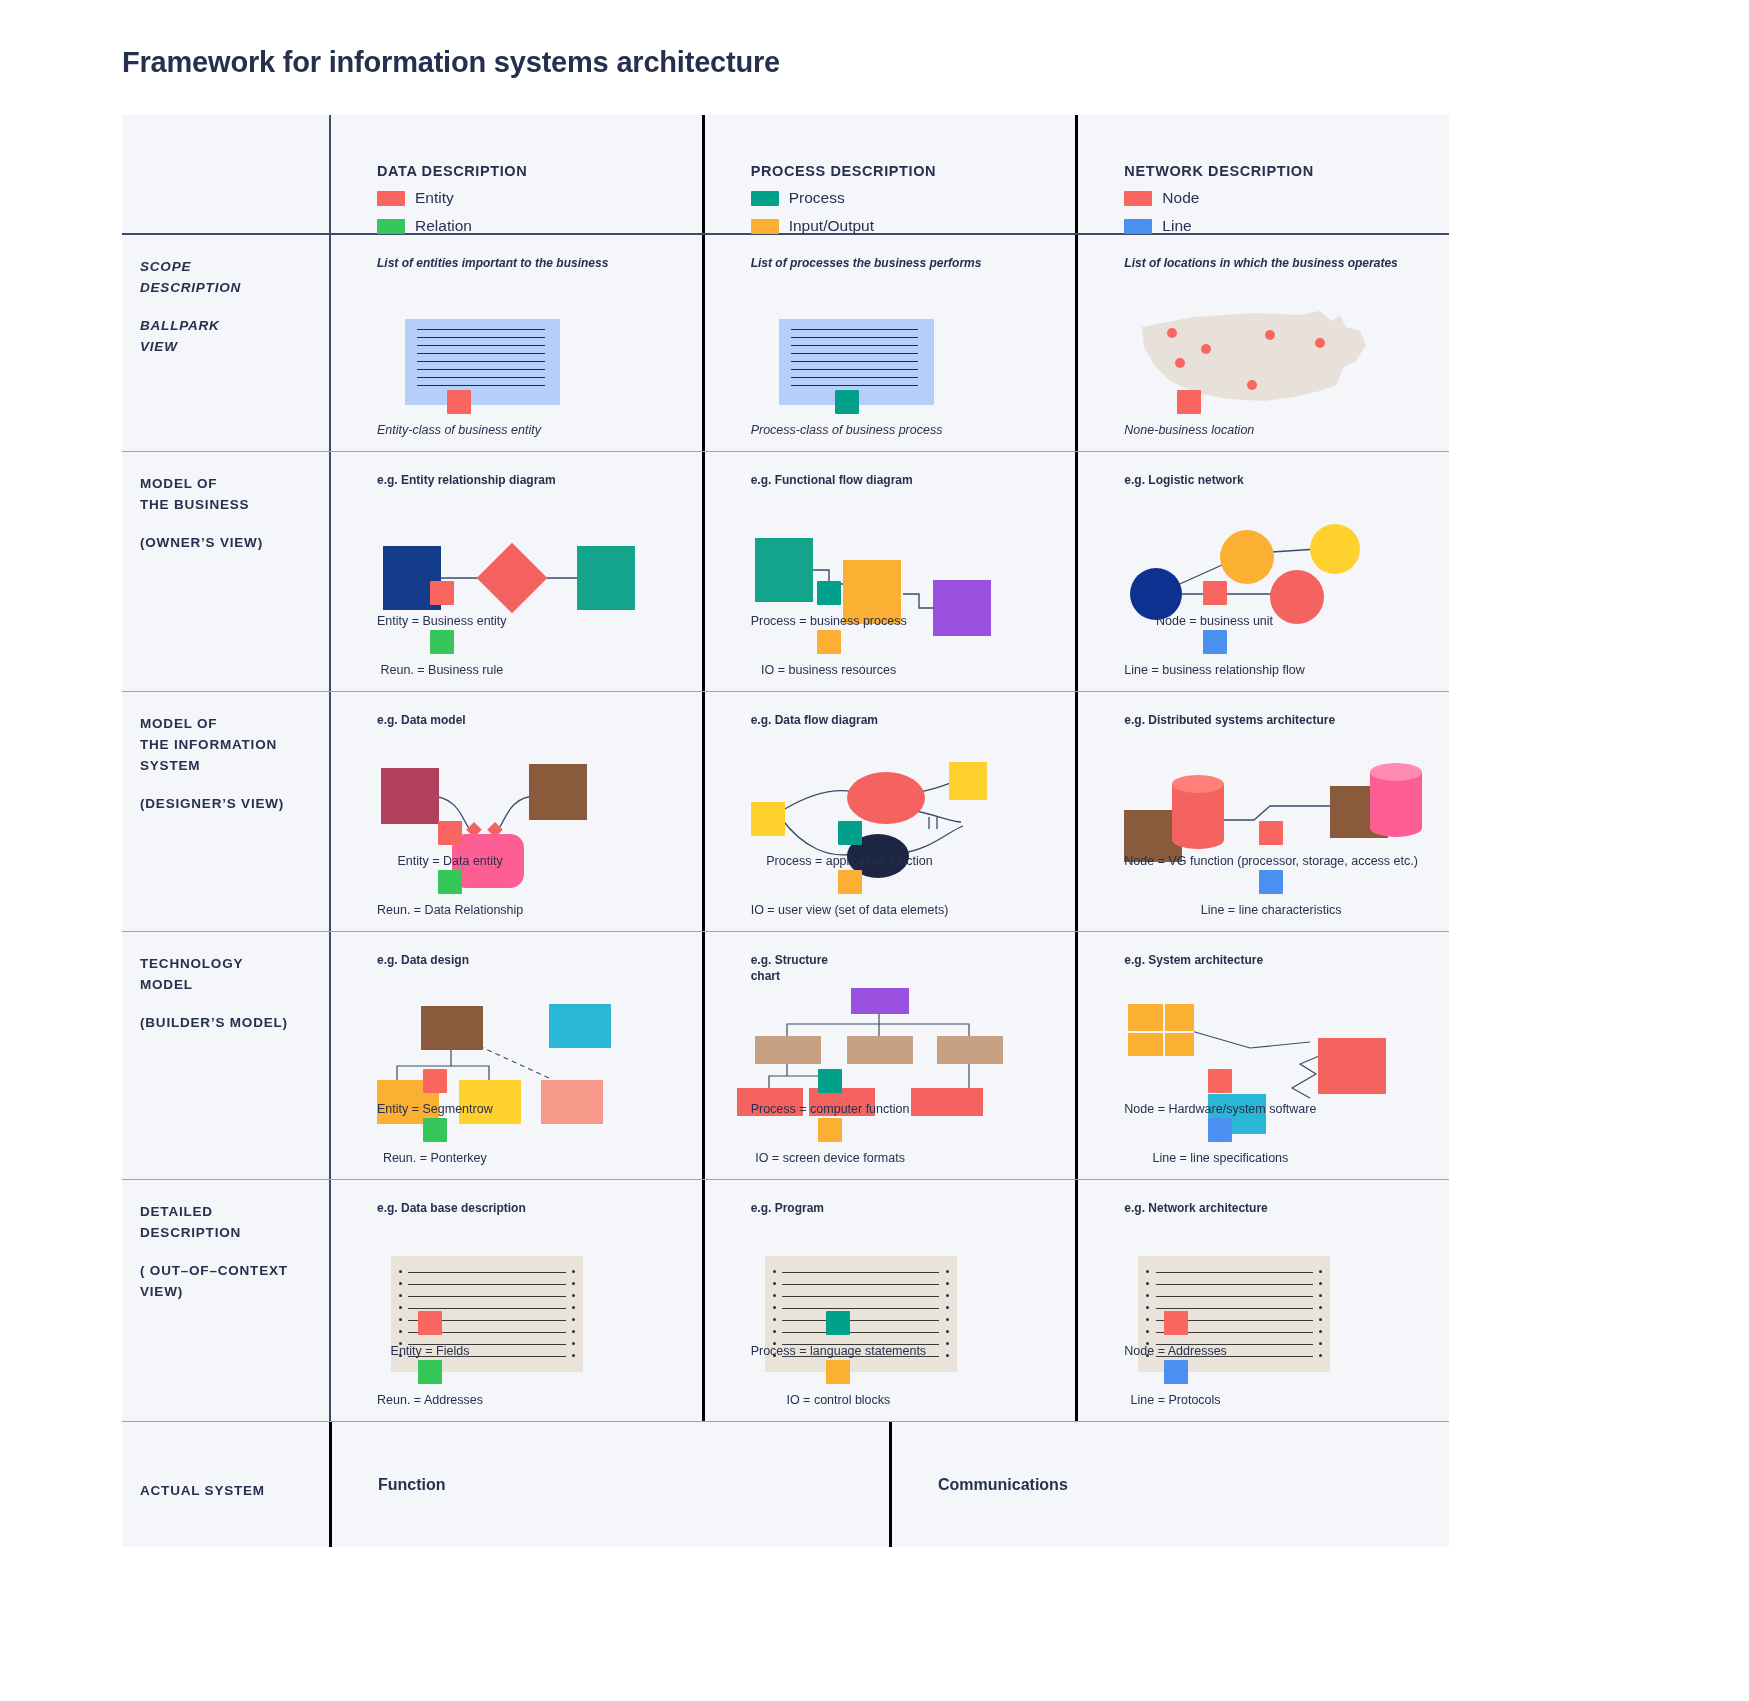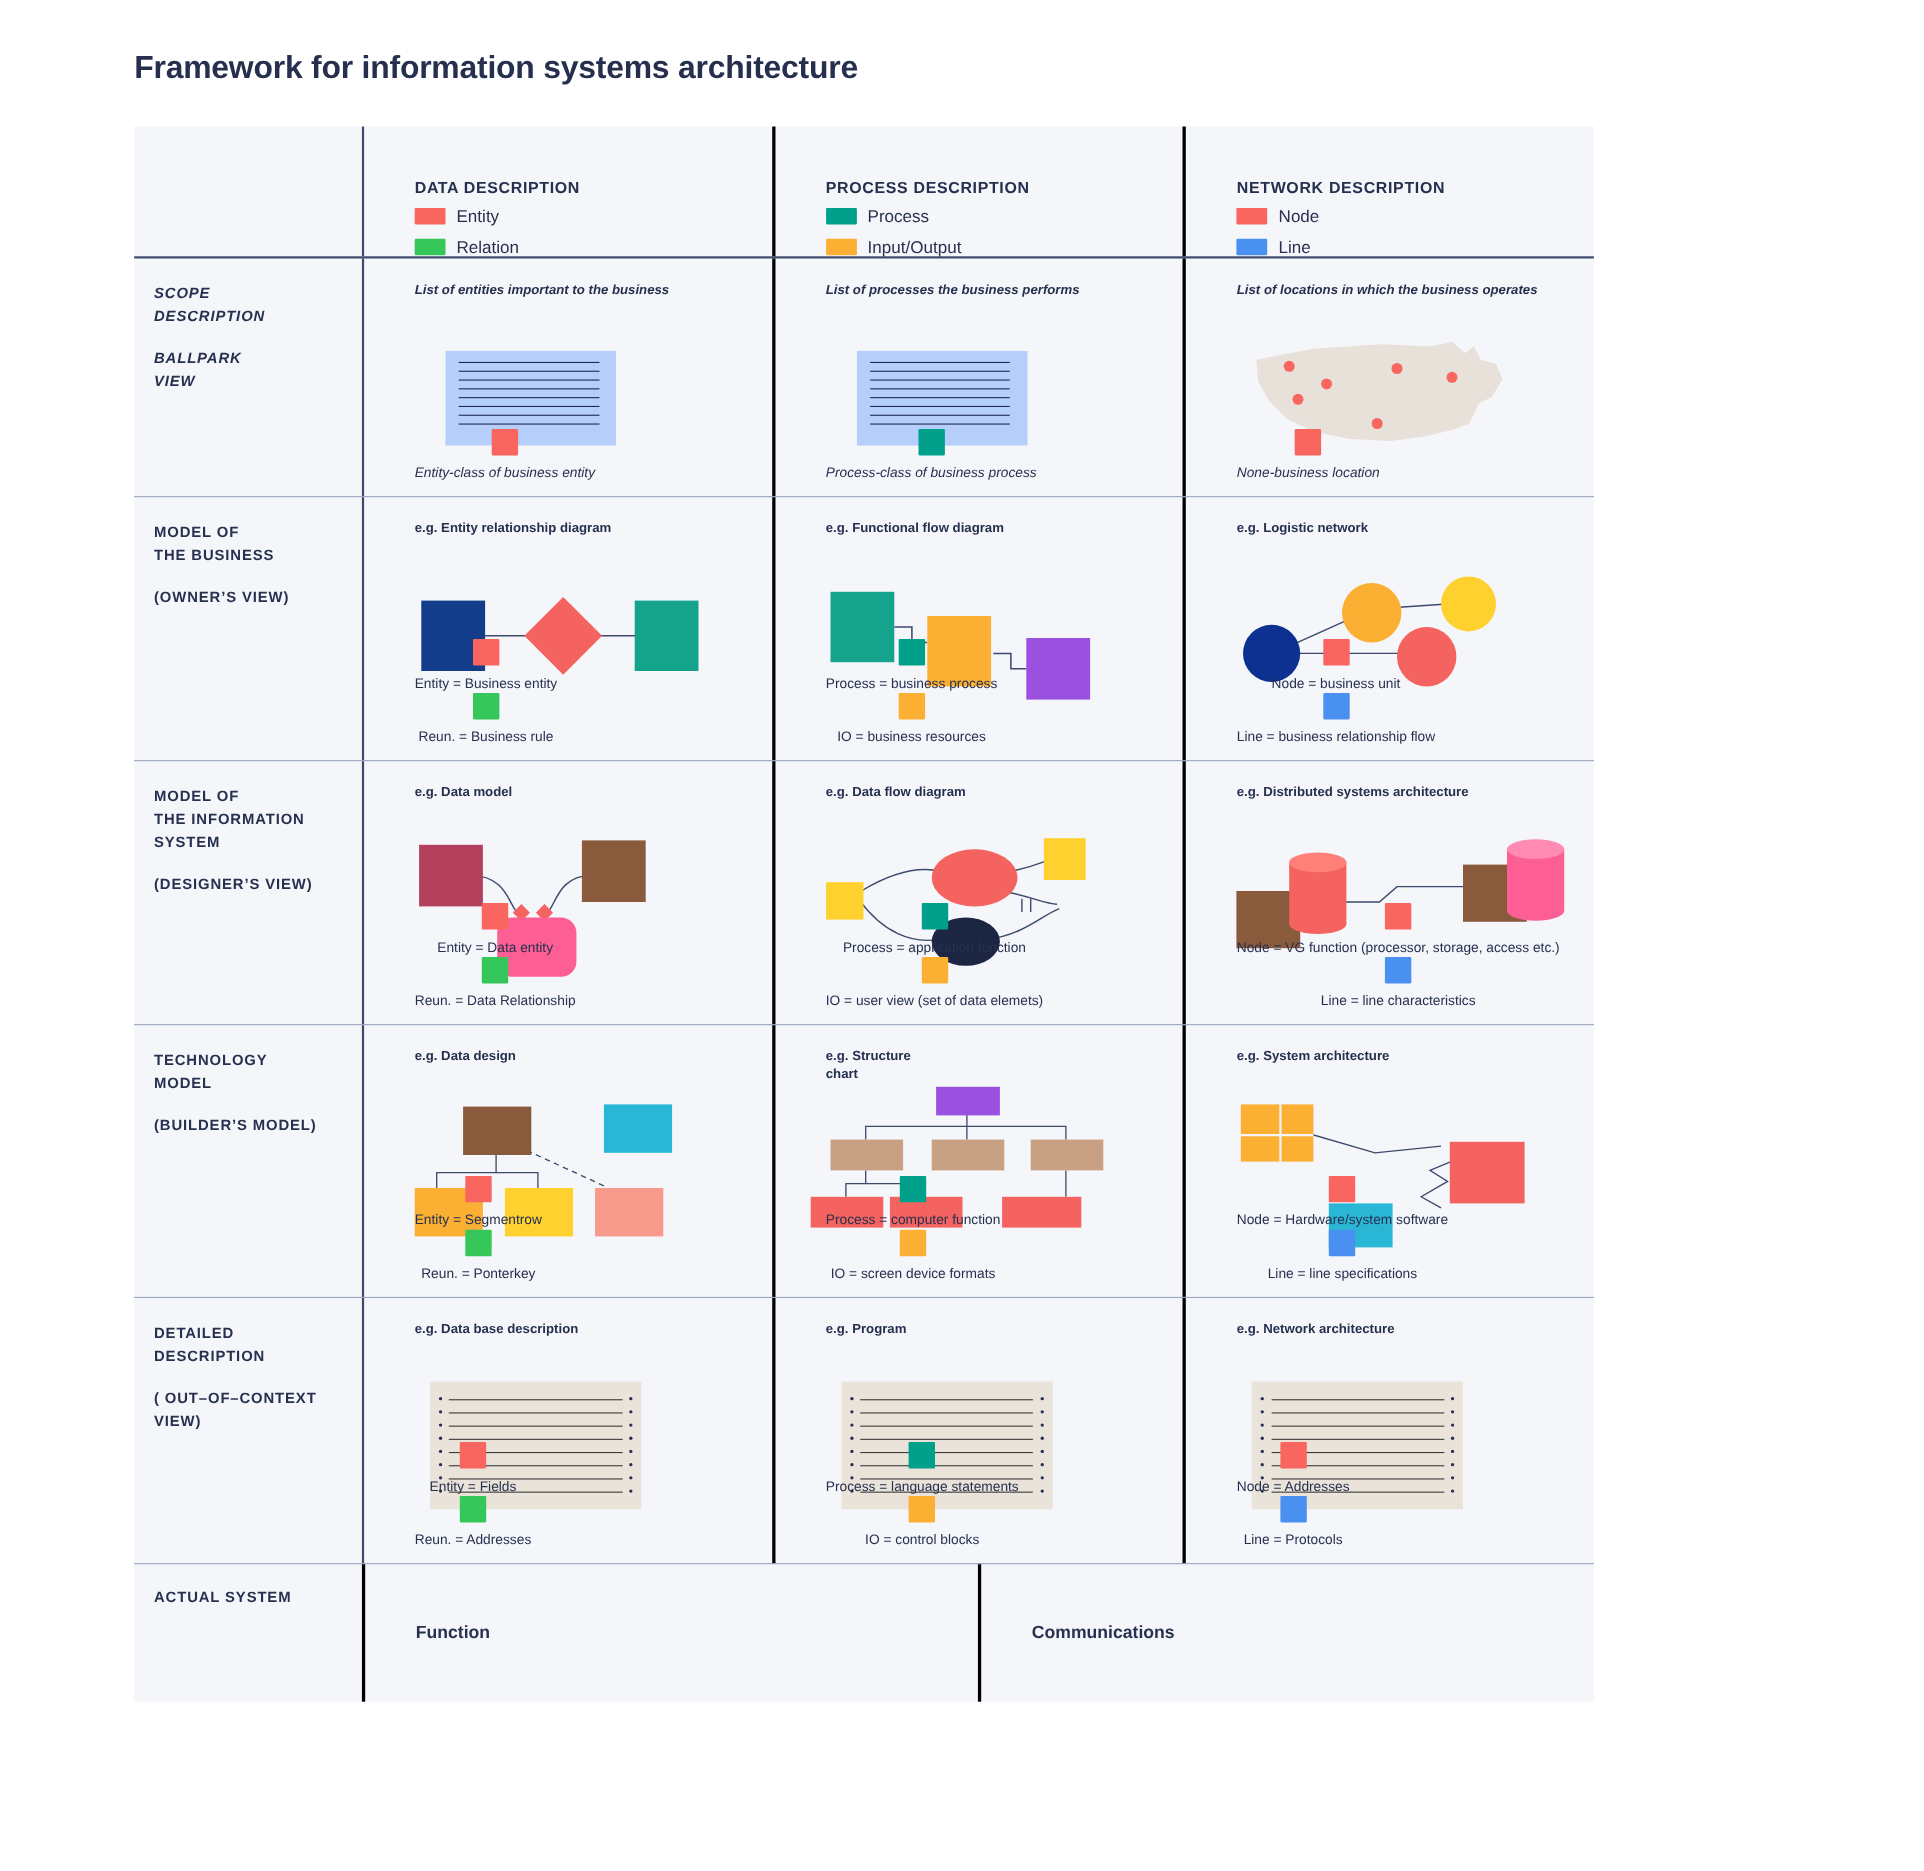--- a/index.html
+++ b/index.html
@@ -43,21 +43,21 @@
   .col-sep-strong { border-left: 2px solid #3d4a6b; }
   .row-sep { border-top: 1px solid #9aa5bc; }
   .row-sep-strong { border-top: 2px solid #3d4a6b; font-style: italic; }
 
   
   .hdr-row { height: 118px; }
   .hdr-title {
     font-size: 14.5px; font-weight: bold; letter-spacing: 0.6px;
     margin: 28px 0 8px 0; color:#26304e; text-transform: uppercase;
   }
-  .legend-line { display:flex; gap:10px; margin-bottom:4px;margin-top:10px; }
+  .legend-line { display:flex; align-items:center; gap:10px; margin-bottom:4px;margin-top:10px; }
   .legend-line .sw { width: 28px; height: 15px; border-radius: 1px; flex:0 0 28px; }
   .legend-line .lb { font-size: 15.5px; color:#283150; }
 
   
   .lbl-main { font-size:13.5px; font-weight:bold; letter-spacing:0.8px; line-height:1.55; }
   .lbl-sub  { font-size:13.5px; font-weight:bold; letter-spacing:0.8px; line-height:1.55; margin-top:17px; }
 
   
   .cell-head { font-size:12px; font-weight:bold; line-height:1.35; color:#26304e; min-height:44px; }
 
@@ -615,21 +615,21 @@
           </div>
           <div class="cl-line">
             <span class="sw" style="background:#4a90f0"></span>
             <span class="lb">Line = Protocols</span>
           </div>
         </div>
       </div>
     </div>
 
     <div class="row row-sep" style="height:126px">
-      <div class="cell-label" style="display:flex;align-items:flex-start">
+      <div class="cell-label" style="display:flex;align-items:center">
         <div class="actual-lbl">ACTUAL SYSTEM</div>
       </div>
       <div class="cell col-sep" style="display:flex;align-items:center;padding-top:0;padding-bottom:0">
         <div class="actual-val">Function</div>
       </div>
       <div class="cell col-sep" style="display:flex;align-items:center;padding-top:0;padding-bottom:0">
         <div class="actual-val">Communications</div>
       </div>
     </div>
 

